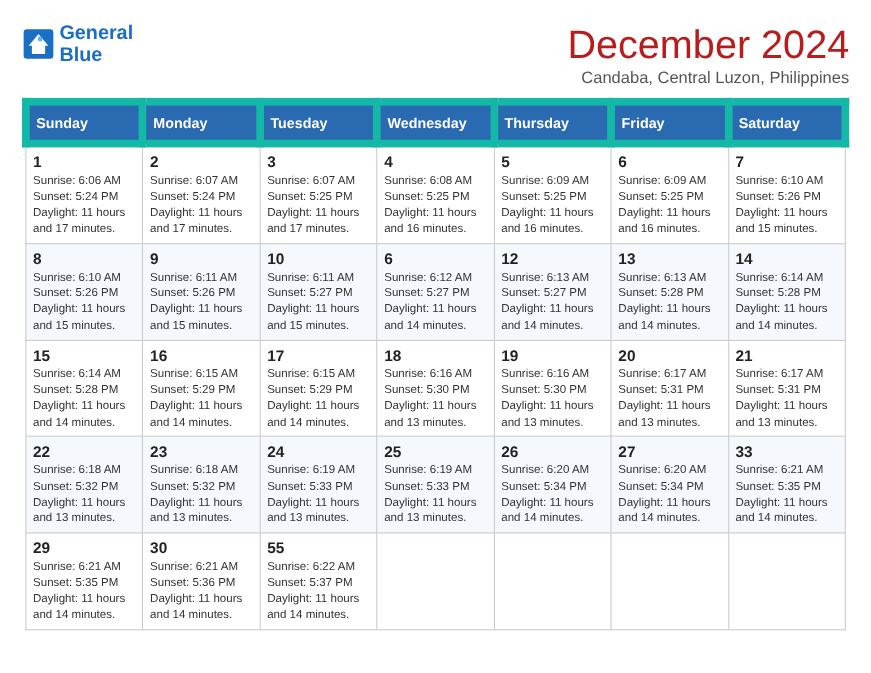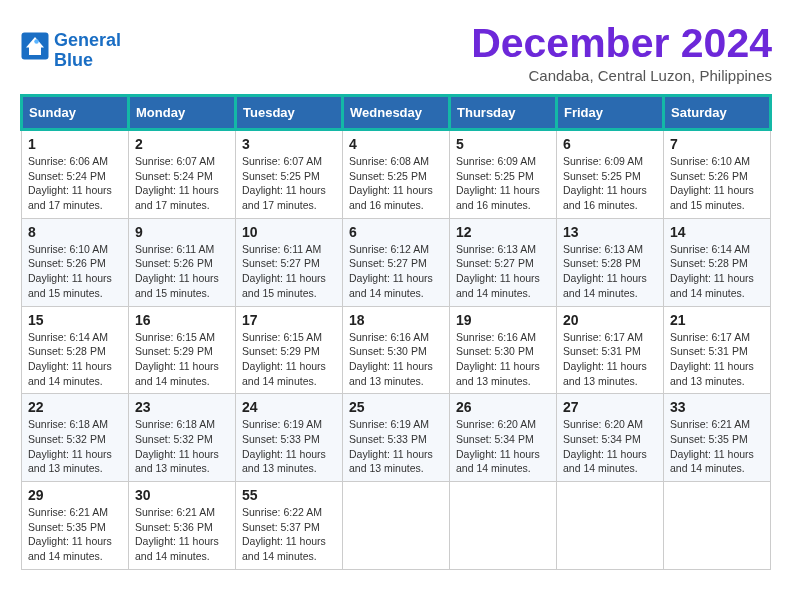--- a/index.html
+++ b/index.html
@@ -11,62 +11,61 @@
       padding: 20px;
     }
     .header-section {
       display: flex;
       justify-content: space-between;
       align-items: flex-start;
       margin-bottom: 10px;
     }
     .logo {
       display: flex;
-      align-items: flex-start;
+      align-items: center;
       gap: 4px;
-      margin-top: 11px;
     }
     .logo-text {
       font-size: 18px;
       font-weight: bold;
       color: #333;
       line-height: 1.1;
     }
     .logo-text span {
       color: #1a6ec4;
     }
     .logo-icon {
       width: 30px;
       height: 30px;
     }
     .title-section {
       text-align: right;
     }
     .main-title {
-      font-size: 41px;
-      font-weight: bold;
-      color: #6d28d9;
+      font-size: 36px;
+      font-weight: normal;
+      color: #b91c1c;
     }
     .subtitle {
       font-size: 15px;
       color: #555;
     }
     .calendar-table {
       width: 100%;
       border-collapse: collapse;
       font-size: 11px;
     }
     .calendar-table th {
       background-color: #2a6ab0;
       color: white;
       padding: 8px 6px;
       text-align: left;
       font-size: 13px;
       font-weight: bold;
-      border: 3px solid #14b8a6;
+      border: 7px solid #14b8a6;
     }
     .calendar-table td {
       border: 1px solid #ccc;
       padding: 5px 6px;
       vertical-align: top;
       width: calc(100% / 7);
       min-height: 80px;
       background: #fff;
     }
     .calendar-table tr:nth-child(even) td {

